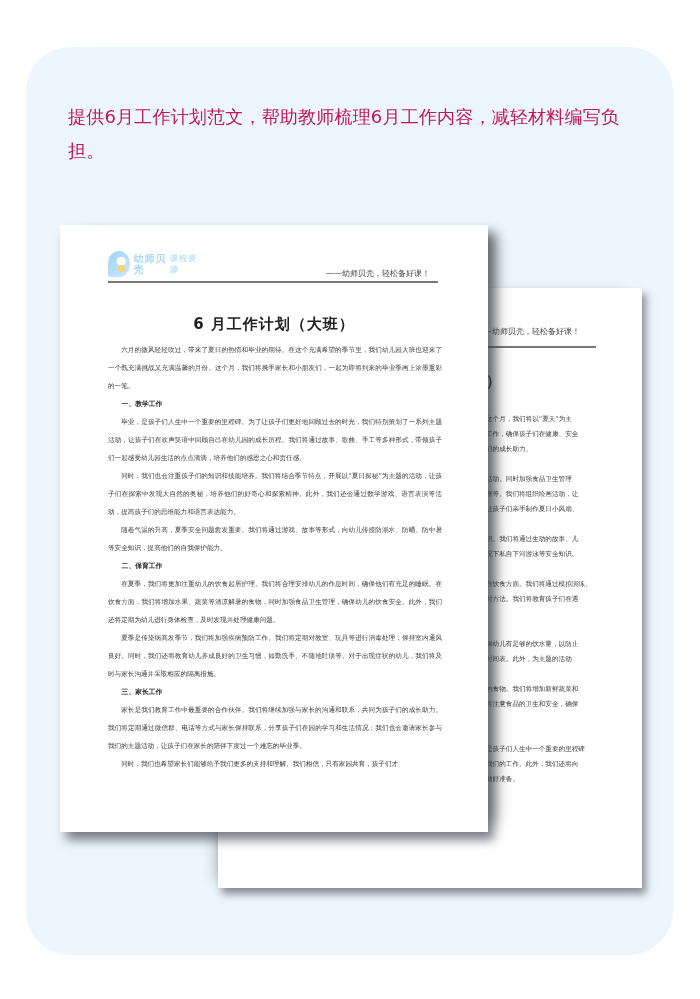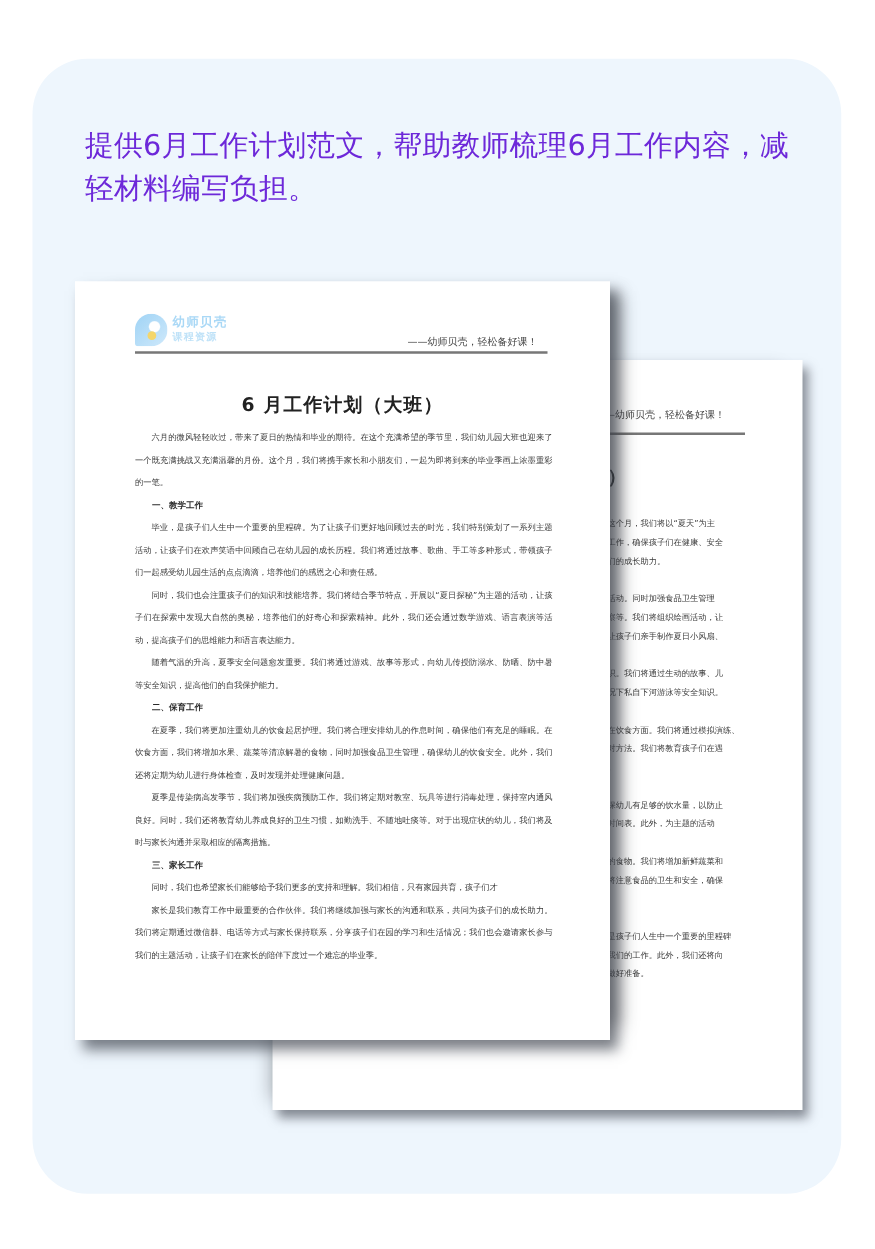--- a/index.html
+++ b/index.html
@@ -5,21 +5,21 @@
     * { box-sizing: border-box; margin: 0; padding: 0; }
     html, body { width: 700px; height: 999px; background: #ffffff; overflow: hidden; }
     body { position: relative; font-family: "DejaVu Sans", "Liberation Sans", sans-serif; color: #222; }
 
     .card {
       position: absolute; left: 26px; top: 47px; width: 647px; height: 908px;
       background: #eef6fd; border-radius: 44px;
     }
     .headline {
       position: absolute; left: 68px; top: 100px; width: 580px;
-      font-size: 23px; line-height: 34px; color: #6d28d9; font-weight: 500;
+      font-size: 18px; line-height: 34px; color: #be185d; font-weight: 500;
       letter-spacing: 0.2px;
     }
 
     .page {
       position: absolute; background: #ffffff;
     }
     .page-back {
       left: 218px; top: 288px; width: 424px; height: 600px;
       box-shadow: 4px 6px 8px rgba(80,85,95,0.65), -10px 0 14px -8px rgba(0,0,0,0.25);
       overflow: hidden;
@@ -38,21 +38,21 @@
     .logo-mark {
       width: 26px; height: 26px; border-radius: 50% 50% 50% 10%;
       background: radial-gradient(circle at 60% 40%, #ffffff 0 4px, transparent 5px),
                   linear-gradient(135deg, #9fd3f5, #cfe9fb);
       position: relative;
     }
     .logo-mark::after {
       content: ""; position: absolute; left: 10px; top: 14px; width: 7px; height: 7px;
       border-radius: 50%; background: #f4d66b;
     }
-    .logo-text { display: flex; flex-direction: column; line-height: 11px; }
+    .logo-text { display: flex; flex-direction: row; line-height: 11px; }
     .logo-text span { font-size: 10px; font-weight: bold; color: #a9d8f6; letter-spacing: 1px; }
     .logo-text span.sub { font-size: 8px; color: #bfe2f8; }
 
     .slogan {
       position: absolute; right: 58px; top: 43px; font-size: 8px; color: #444;
     }
     .rule {
       position: absolute; left: 48px; right: 50px; top: 56px; height: 1.5px; background: #777;
     }
     .doc-title {
@@ -136,16 +136,16 @@
     <h4>一、教学工作</h4>
     <p>毕业，是孩子们人生中一个重要的里程碑。为了让孩子们更好地回顾过去的时光，我们特别策划了一系列主题活动，让孩子们在欢声笑语中回顾自己在幼儿园的成长历程。我们将通过故事、歌曲、手工等多种形式，带领孩子们一起感受幼儿园生活的点点滴滴，培养他们的感恩之心和责任感。</p>
     <p>同时，我们也会注重孩子们的知识和技能培养。我们将结合季节特点，开展以“夏日探秘”为主题的活动，让孩子们在探索中发现大自然的奥秘，培养他们的好奇心和探索精神。此外，我们还会通过数学游戏、语言表演等活动，提高孩子们的思维能力和语言表达能力。</p>
     <p>随着气温的升高，夏季安全问题愈发重要。我们将通过游戏、故事等形式，向幼儿传授防溺水、防晒、防中暑等安全知识，提高他们的自我保护能力。</p>
 
     <h4>二、保育工作</h4>
     <p>在夏季，我们将更加注重幼儿的饮食起居护理。我们将合理安排幼儿的作息时间，确保他们有充足的睡眠。在饮食方面，我们将增加水果、蔬菜等清凉解暑的食物，同时加强食品卫生管理，确保幼儿的饮食安全。此外，我们还将定期为幼儿进行身体检查，及时发现并处理健康问题。</p>
     <p>夏季是传染病高发季节，我们将加强疾病预防工作。我们将定期对教室、玩具等进行消毒处理，保持室内通风良好。同时，我们还将教育幼儿养成良好的卫生习惯，如勤洗手、不随地吐痰等。对于出现症状的幼儿，我们将及时与家长沟通并采取相应的隔离措施。</p>
 
     <h4>三、家长工作</h4>
+    <p>家长是我们教育工作中最重要的合作伙伴。我们将继续加强与家长的沟通和联系，共同为孩子们的成长助力。我们将定期通过微信群、电话等方式与家长保持联系，分享孩子们在园的学习和生活情况；我们也会邀请家长参与我们的主题活动，让孩子们在家长的陪伴下度过一个难忘的毕业季。</p>
     <p>同时，我们也希望家长们能够给予我们更多的支持和理解。我们相信，只有家园共育，孩子们才</p>
-    <p>家长是我们教育工作中最重要的合作伙伴。我们将继续加强与家长的沟通和联系，共同为孩子们的成长助力。我们将定期通过微信群、电话等方式与家长保持联系，分享孩子们在园的学习和生活情况；我们也会邀请家长参与我们的主题活动，让孩子们在家长的陪伴下度过一个难忘的毕业季。</p>
   </div>
 </div>
 
 </body></html>

